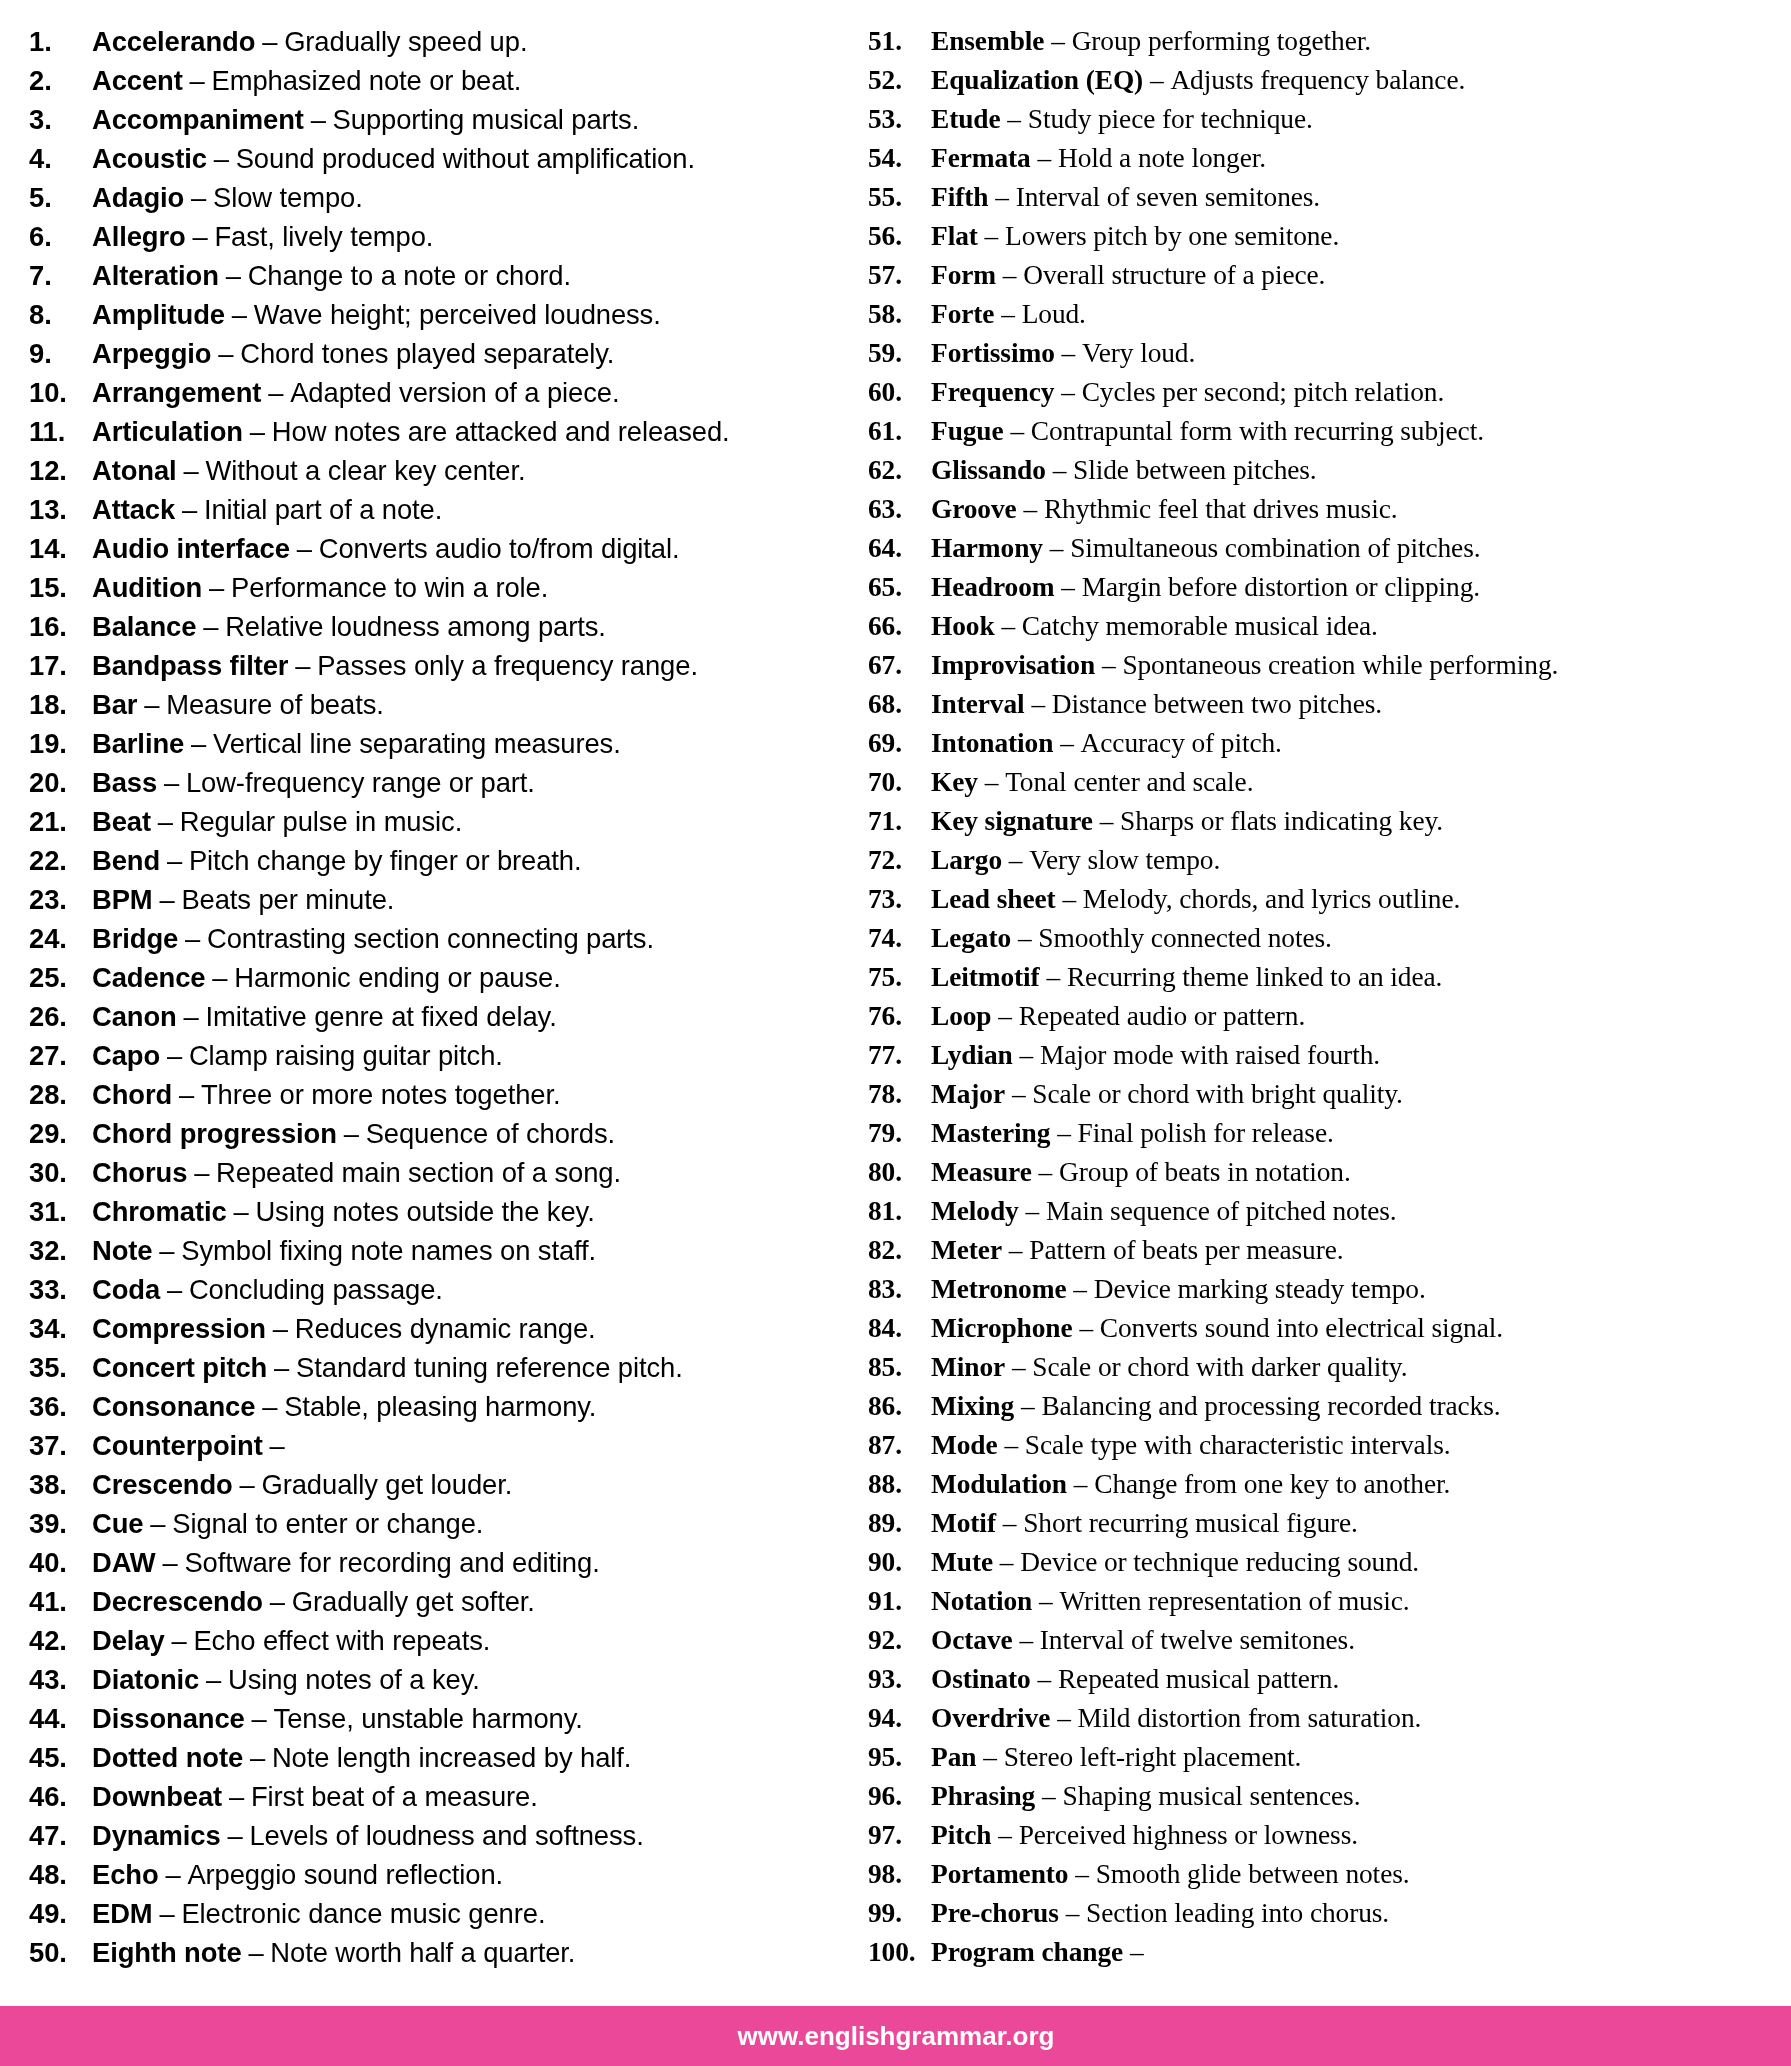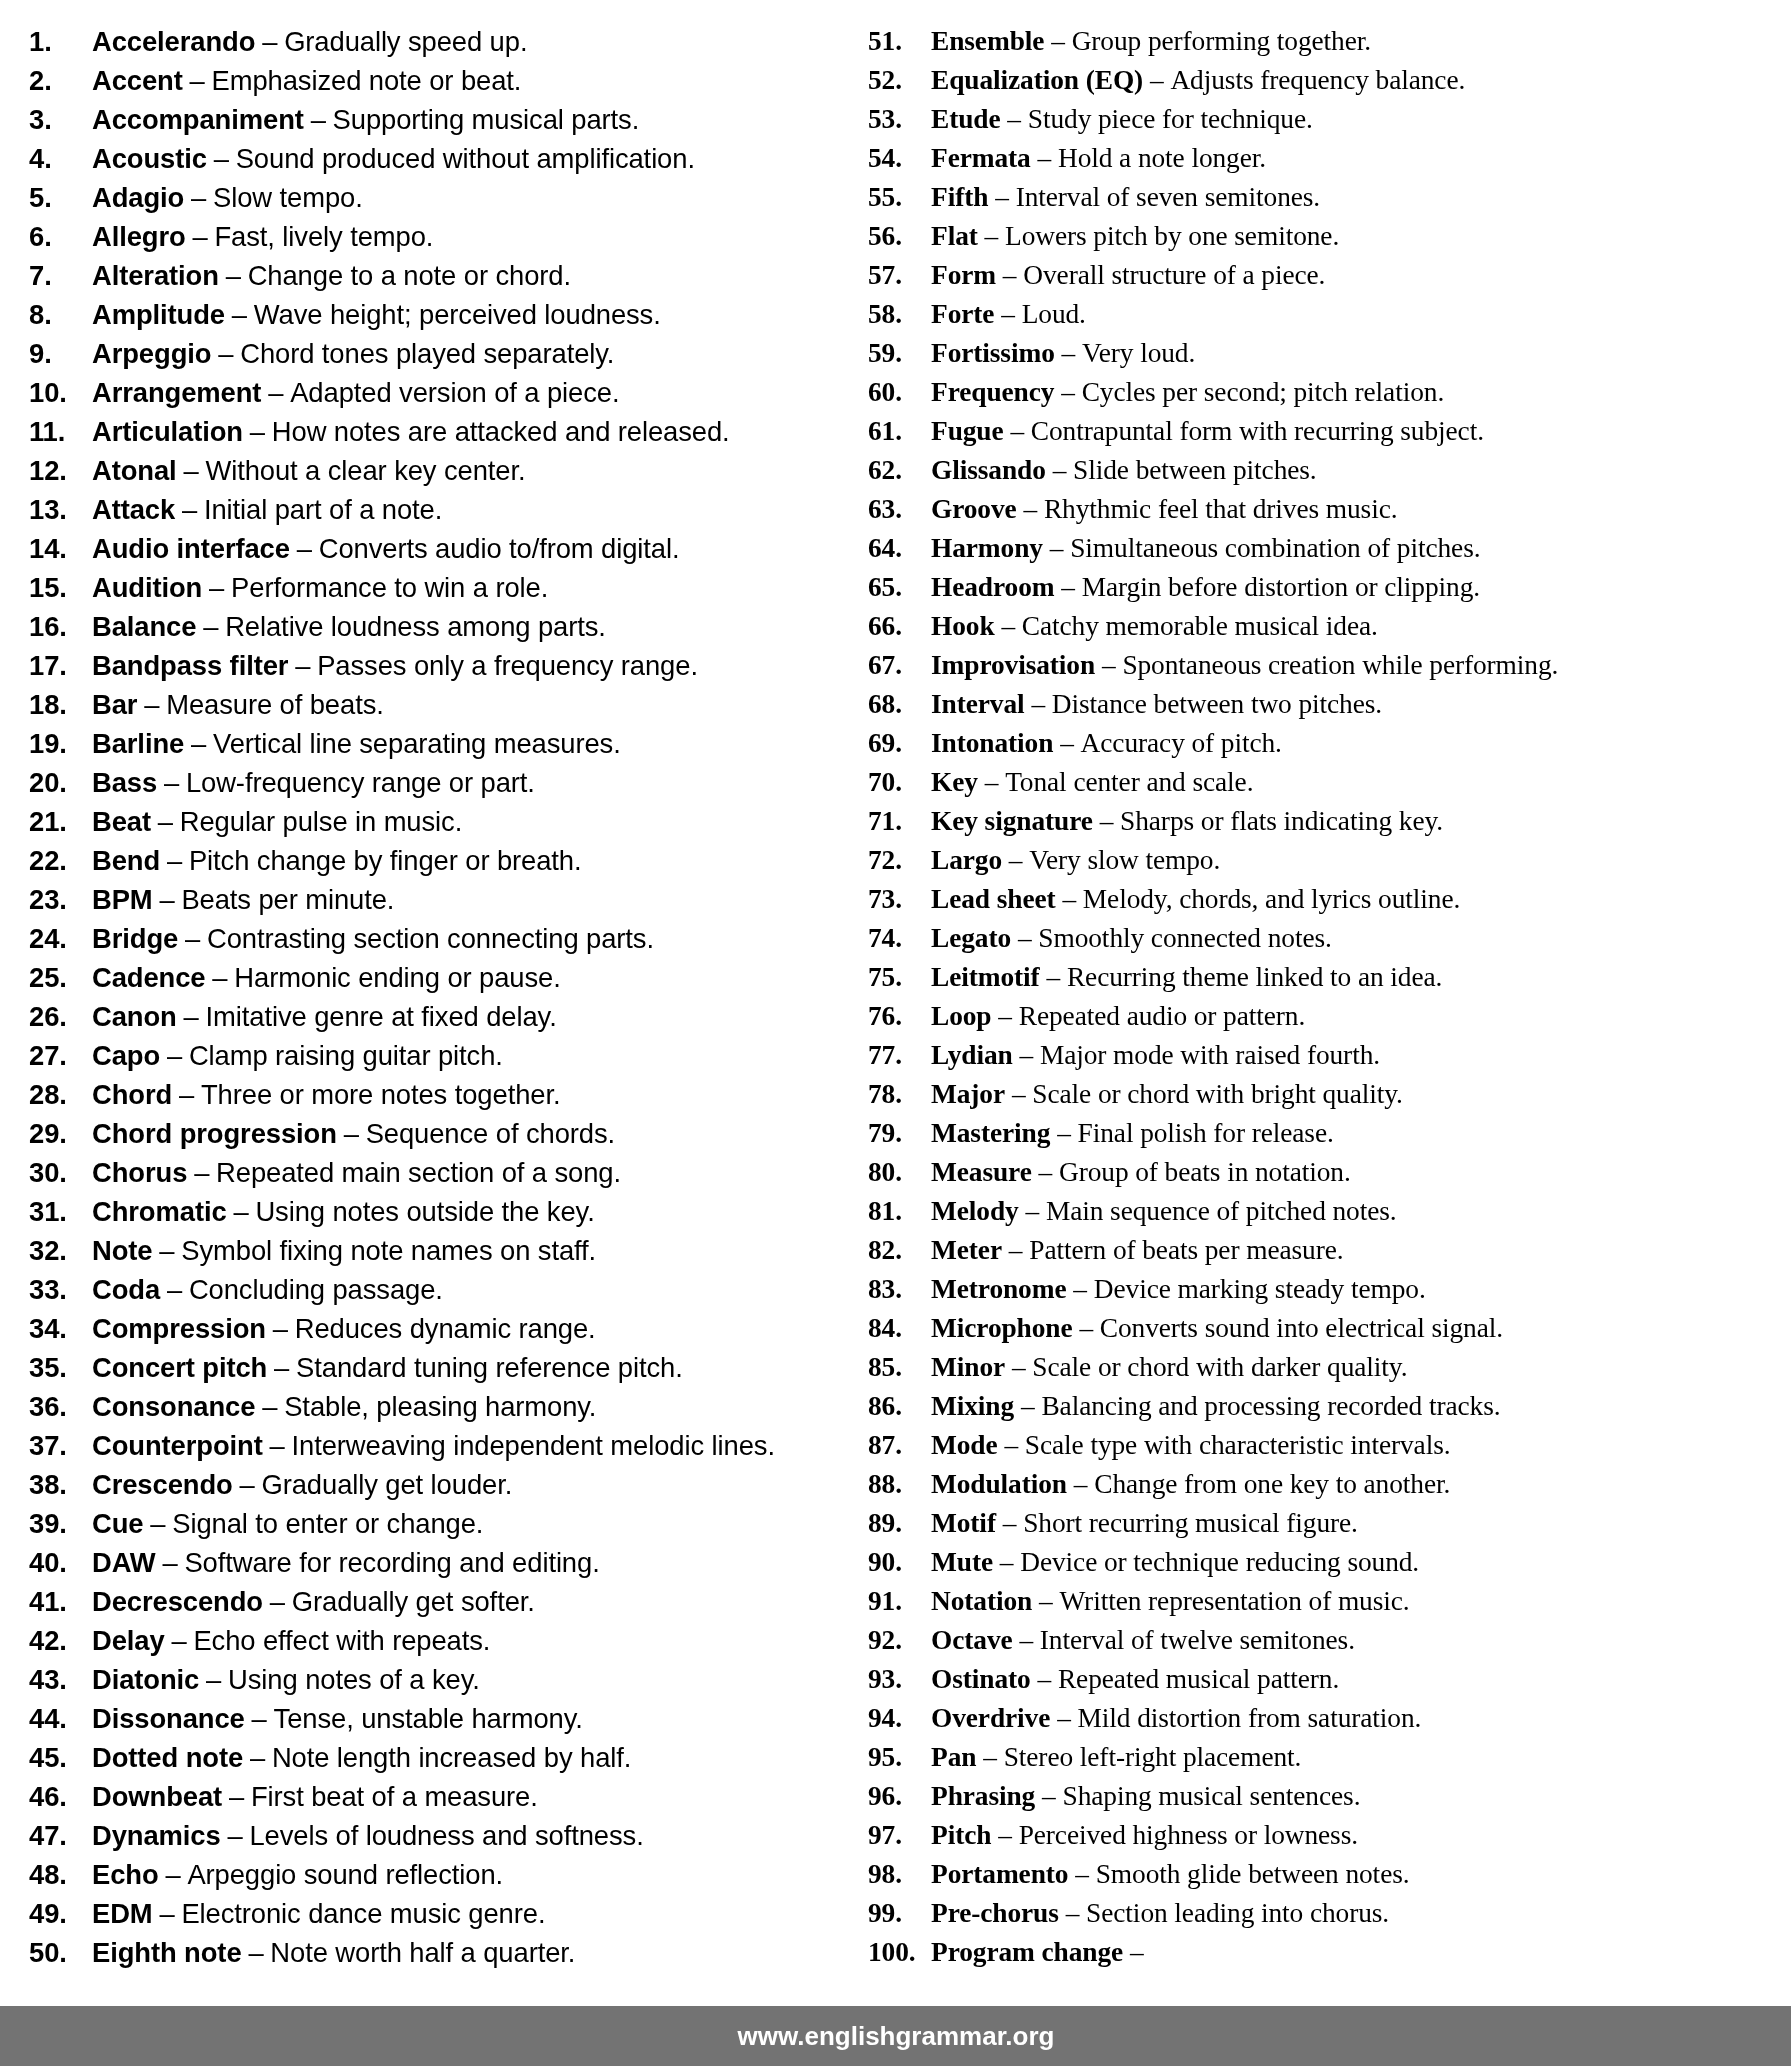--- a/index.html
+++ b/index.html
@@ -5,21 +5,21 @@
   html, body { margin:0; padding:0; background:#ffffff; }
   body { width:1792px; height:2066px; position:relative; overflow:hidden;
          font-family:"Liberation Sans", sans-serif; color:#000; }
   .list { position:absolute; top:22px; }
   .list.left { left:29px; width:816px; }
   .list.right { left:868px; width:914px;font-family:Liberation Serif, serif; }
   .item { height:39px; display:flex; align-items:center; font-size:27.4px; white-space:nowrap; letter-spacing:-0.1px; }
   .num { font-weight:bold; width:63px; flex:none; }
   .term { font-weight:bold; }
   .sep { margin:0 0.25em; }
-  .footer { position:absolute; left:0; top:2006px; width:1792px; height:60px; background:#737373;
+  .footer { position:absolute; left:0; top:2006px; width:1792px; height:60px; background:#ec4899;
             display:flex; align-items:center; justify-content:center; }
   .footer span { color:#ffffff; font-weight:bold; font-size:26px; }
 </style>
 </head>
 <body>
 
 <div class="list left" id="col-left">
     <div class="item">
       <span class="num">1.</span>
       <span class="term">Accelerando</span>
@@ -233,21 +233,20 @@
     <div class="item">
       <span class="num">36.</span>
       <span class="term">Consonance</span>
       <span class="sep">–</span>
       <span class="def">Stable, pleasing harmony.</span>
     </div>
     <div class="item">
       <span class="num">37.</span>
       <span class="term">Counterpoint</span>
       <span class="sep">–</span>
-      <span class="def">Interweaving independent melodic lines.</span>
     </div>
     <div class="item">
       <span class="num">38.</span>
       <span class="term">Crescendo</span>
       <span class="sep">–</span>
       <span class="def">Gradually get louder.</span>
     </div>
     <div class="item">
       <span class="num">39.</span>
       <span class="term">Cue</span>

